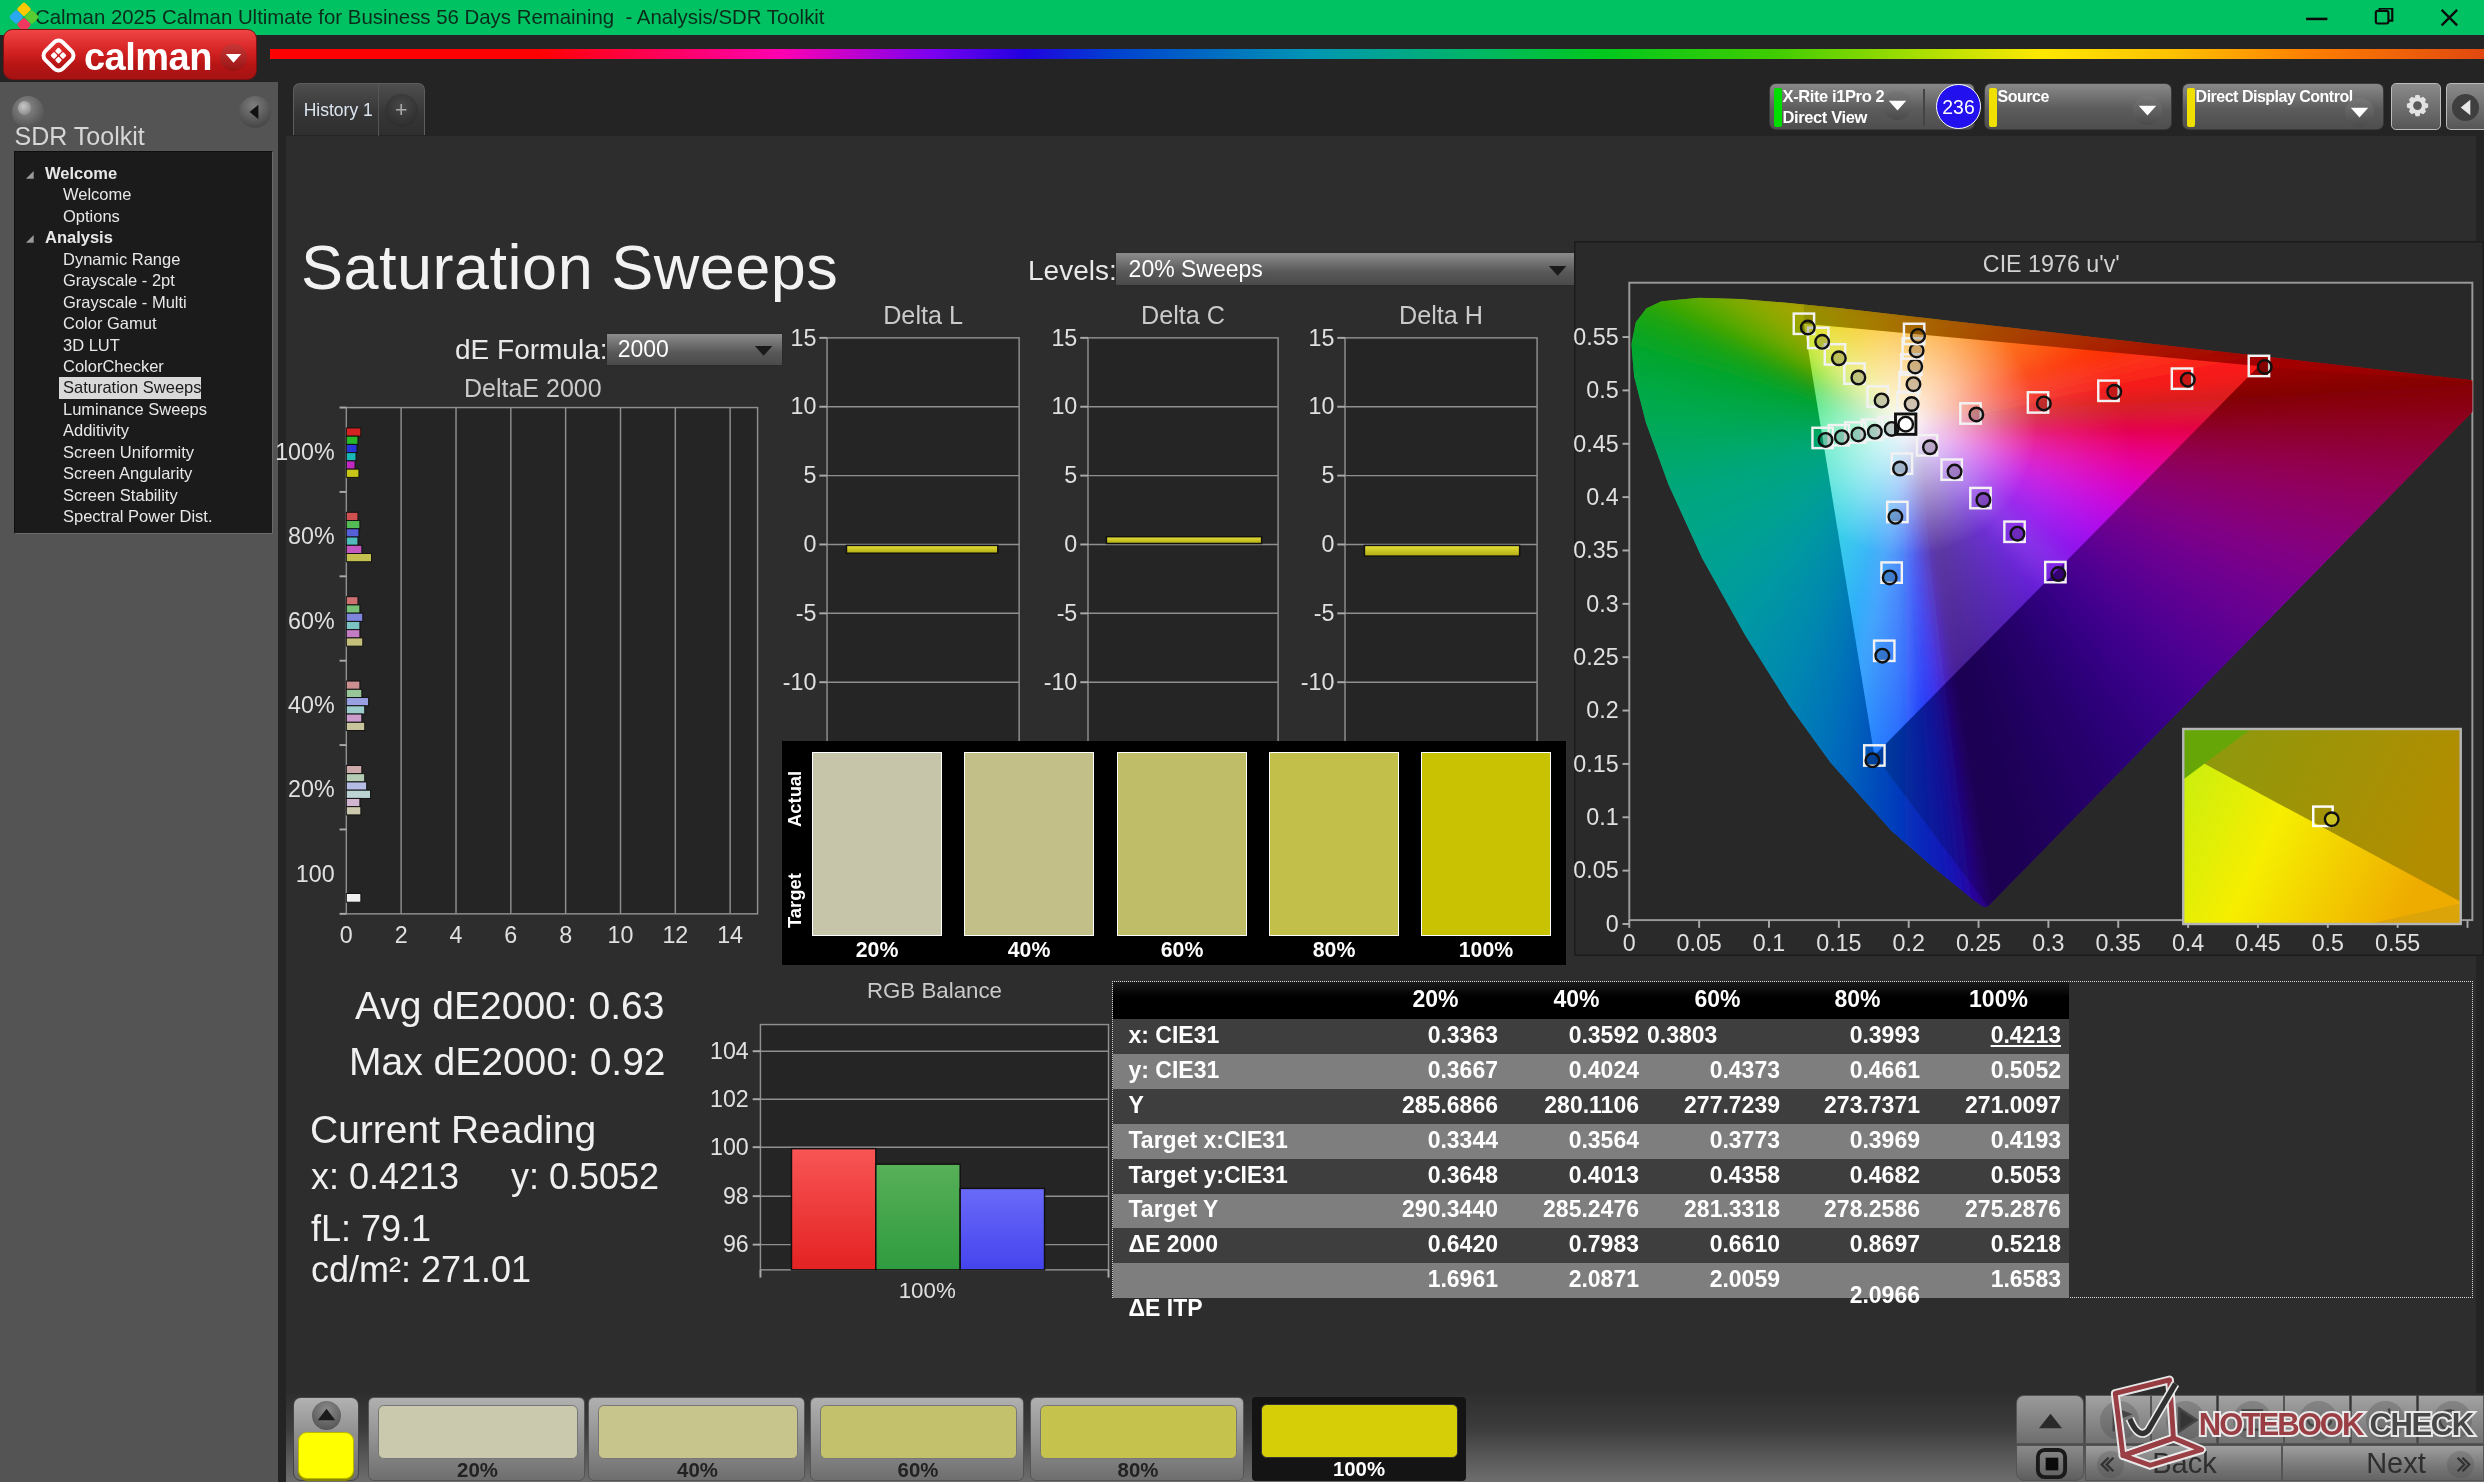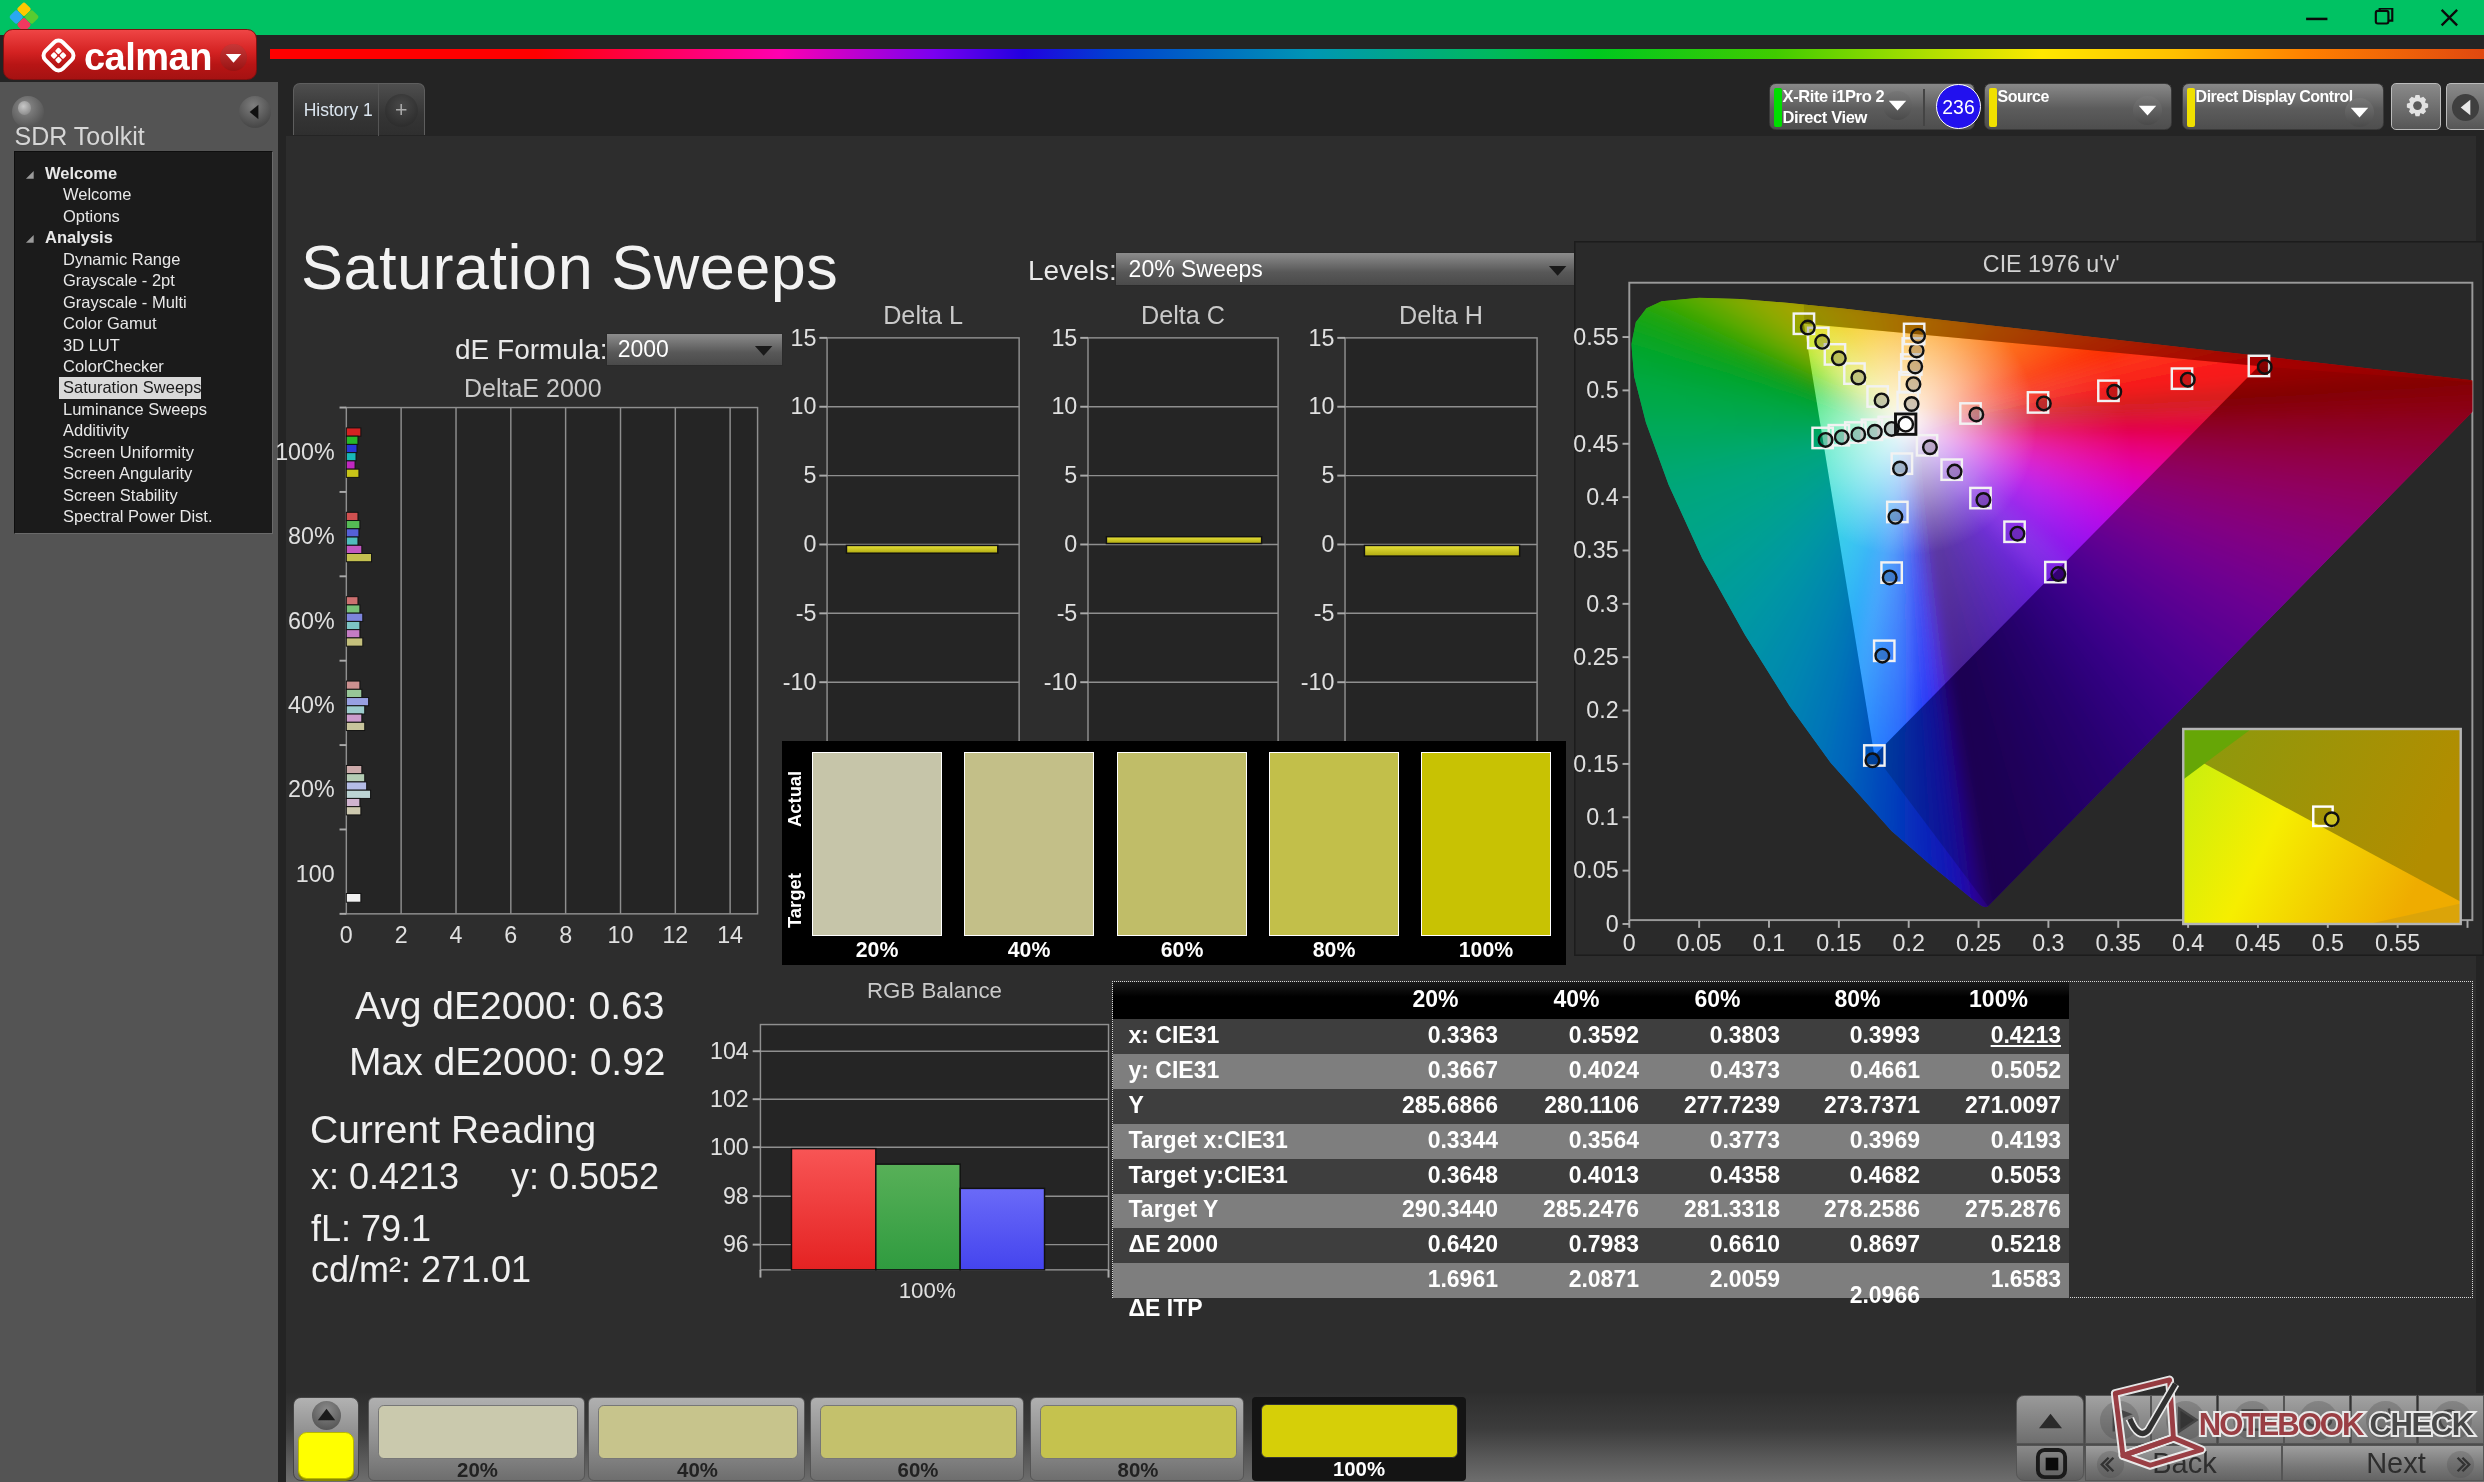--- a/index.html
+++ b/index.html
@@ -1,18 +1,19 @@
 <!DOCTYPE html>
 <html><head><meta charset="utf-8">
 <style>
 *{margin:0;padding:0;box-sizing:border-box;}
 html,body{width:2484px;height:1483px;overflow:hidden;background:#242424;font-family:"Liberation Sans",sans-serif;}
 .abs{position:absolute;}
 </style></head><body>
 <div class="abs" style="left:0;top:0;width:2484px;height:35px;background:#00c263;">
+<div class="abs" style="left:35px;top:4.9px;font-size:20.4px;color:#0b2b1b;line-height:25px;">Calman 2025 Calman Ultimate for Business 56 Days Remaining&nbsp; - Analysis/SDR Toolkit</div>
 <svg class="abs" style="left:7.8px;top:1.9px" width="31" height="31" viewBox="0 0 32 32">
 <rect x="11" y="2" width="11" height="11" rx="2.5" fill="#ffc800" transform="rotate(45 16.5 7.5)"></rect>
 <rect x="3" y="10" width="11" height="11" rx="2.5" fill="#2aa8f0" transform="rotate(45 8.5 15.5)"></rect>
 <rect x="19" y="10" width="11" height="11" rx="2.5" fill="#58cc30" transform="rotate(45 24.5 15.5)"></rect>
 <rect x="11" y="18" width="11" height="11" rx="2.5" fill="#f03860" transform="rotate(45 16.5 23.5)"></rect>
 </svg>
 <svg class="abs" style="left:2298px;top:7.8px" width="175" height="21.3" viewBox="0 0 180 22">
 <rect x="8" y="10" width="22" height="2.6" fill="#0a0a0a"></rect>
 <rect x="80" y="3" width="13" height="13" fill="none" stroke="#0a0a0a" stroke-width="2.2" rx="2"></rect>
 <path d="M 84 3 L 84 0.5 L 97 0.5 L 97 13 L 93 13" fill="none" stroke="#0a0a0a" stroke-width="2.2"></path>
@@ -635,21 +636,21 @@
     <div class="abs" style="left:0;top:0;width:956px;height:37px;background:linear-gradient(180deg,#1a1a1a,#000 40%,#000);"></div>
     <div class="abs" style="left:252px;top:3.9px;width:141px;text-align:center;font-size:23px;font-weight:bold;color:#fff;">20%</div>
     <div class="abs" style="left:393px;top:3.9px;width:141px;text-align:center;font-size:23px;font-weight:bold;color:#fff;">40%</div>
     <div class="abs" style="left:534px;top:3.9px;width:141px;text-align:center;font-size:23px;font-weight:bold;color:#fff;">60%</div>
     <div class="abs" style="left:674px;top:3.9px;width:141px;text-align:center;font-size:23px;font-weight:bold;color:#fff;">80%</div>
     <div class="abs" style="left:815px;top:3.9px;width:141px;text-align:center;font-size:23px;font-weight:bold;color:#fff;">100%</div>
     <div class="abs" style="left:0;top:37px;width:956px;height:35px;background:#3e3e3e;"></div>
     <div class="abs" style="left:15.5px;top:40px;font-size:23px;font-weight:bold;color:#fff;">x: CIE31</div>
     <div class="abs" style="left:252px;top:40px;width:133px;text-align:right;font-size:23px;font-weight:bold;color:#fff;">0.3363</div>
     <div class="abs" style="left:393px;top:40px;width:133px;text-align:right;font-size:23px;font-weight:bold;color:#fff;">0.3592</div>
-    <div class="abs" style="left:534px;top:40px;width:133px;text-align:right;font-size:23px;font-weight:bold;color:#fff;">0.3803</div>
+    <div class="abs" style="left:534px;top:40px;width:133px;text-align:left;font-size:23px;font-weight:bold;color:#fff;">0.3803</div>
     <div class="abs" style="left:674px;top:40px;width:133px;text-align:right;font-size:23px;font-weight:bold;color:#fff;">0.3993</div>
     <div class="abs" style="left:815px;top:40px;width:133px;text-align:right;font-size:23px;font-weight:bold;color:#fff;text-decoration:underline;">0.4213</div>
     <div class="abs" style="left:0;top:72px;width:956px;height:35px;background:#7e7e7e;"></div>
     <div class="abs" style="left:15.5px;top:75px;font-size:23px;font-weight:bold;color:#fff;">y: CIE31</div>
     <div class="abs" style="left:252px;top:75px;width:133px;text-align:right;font-size:23px;font-weight:bold;color:#fff;">0.3667</div>
     <div class="abs" style="left:393px;top:75px;width:133px;text-align:right;font-size:23px;font-weight:bold;color:#fff;">0.4024</div>
     <div class="abs" style="left:534px;top:75px;width:133px;text-align:right;font-size:23px;font-weight:bold;color:#fff;">0.4373</div>
     <div class="abs" style="left:674px;top:75px;width:133px;text-align:right;font-size:23px;font-weight:bold;color:#fff;">0.4661</div>
     <div class="abs" style="left:815px;top:75px;width:133px;text-align:right;font-size:23px;font-weight:bold;color:#fff;">0.5052</div>
     <div class="abs" style="left:0;top:107px;width:956px;height:35px;background:#3e3e3e;"></div>

